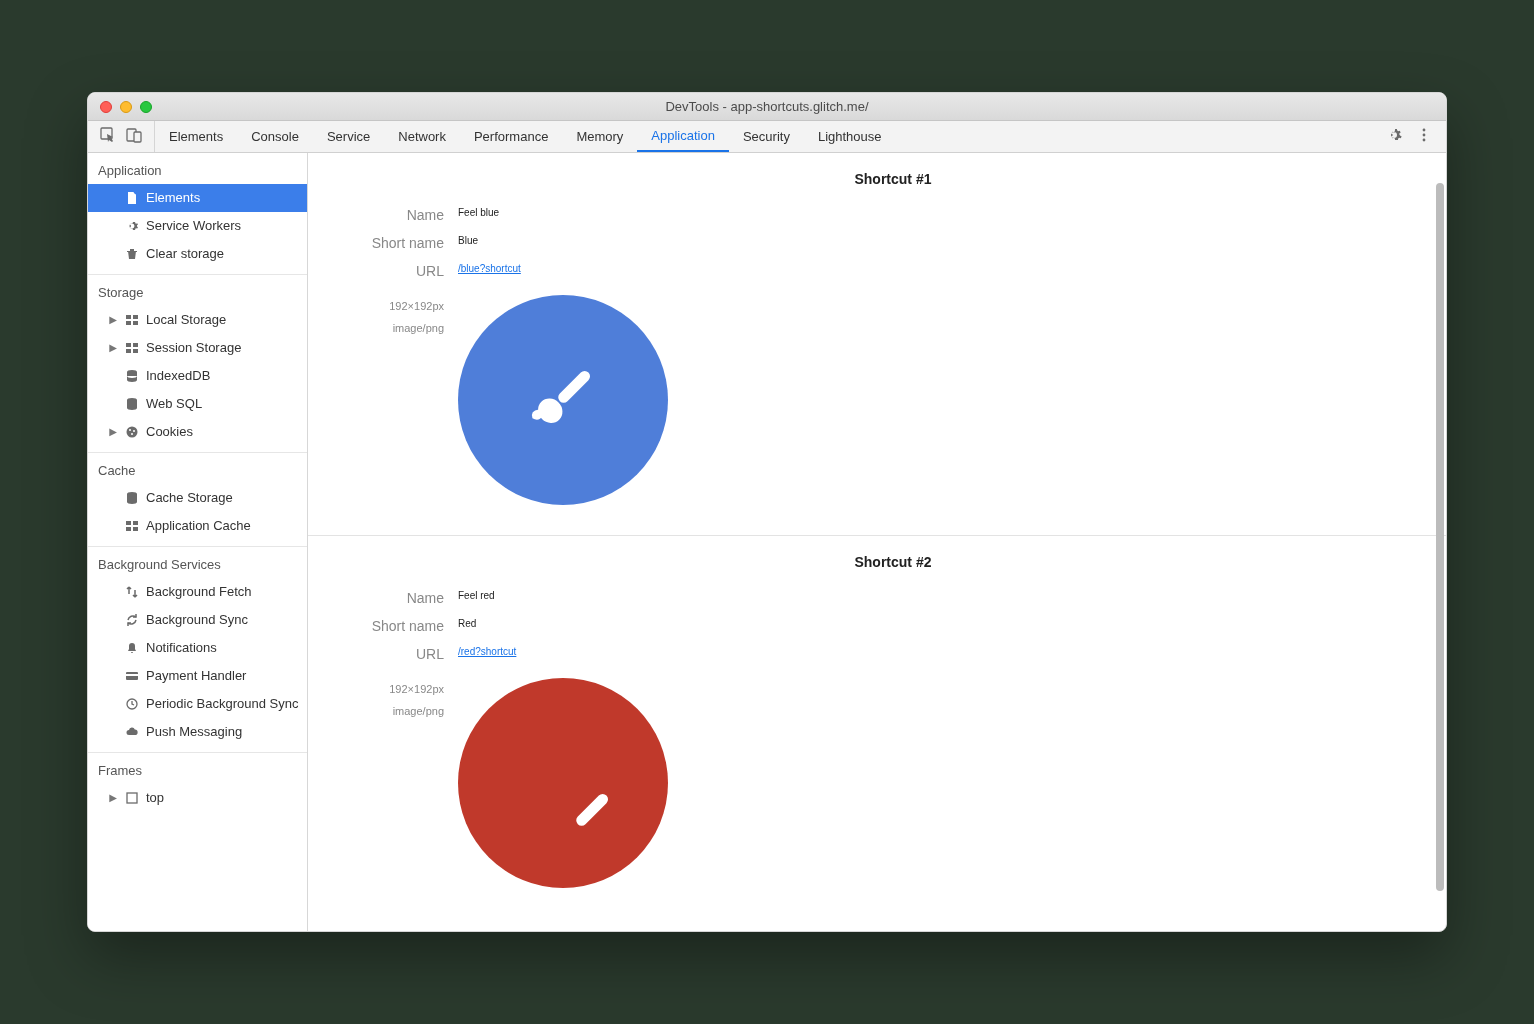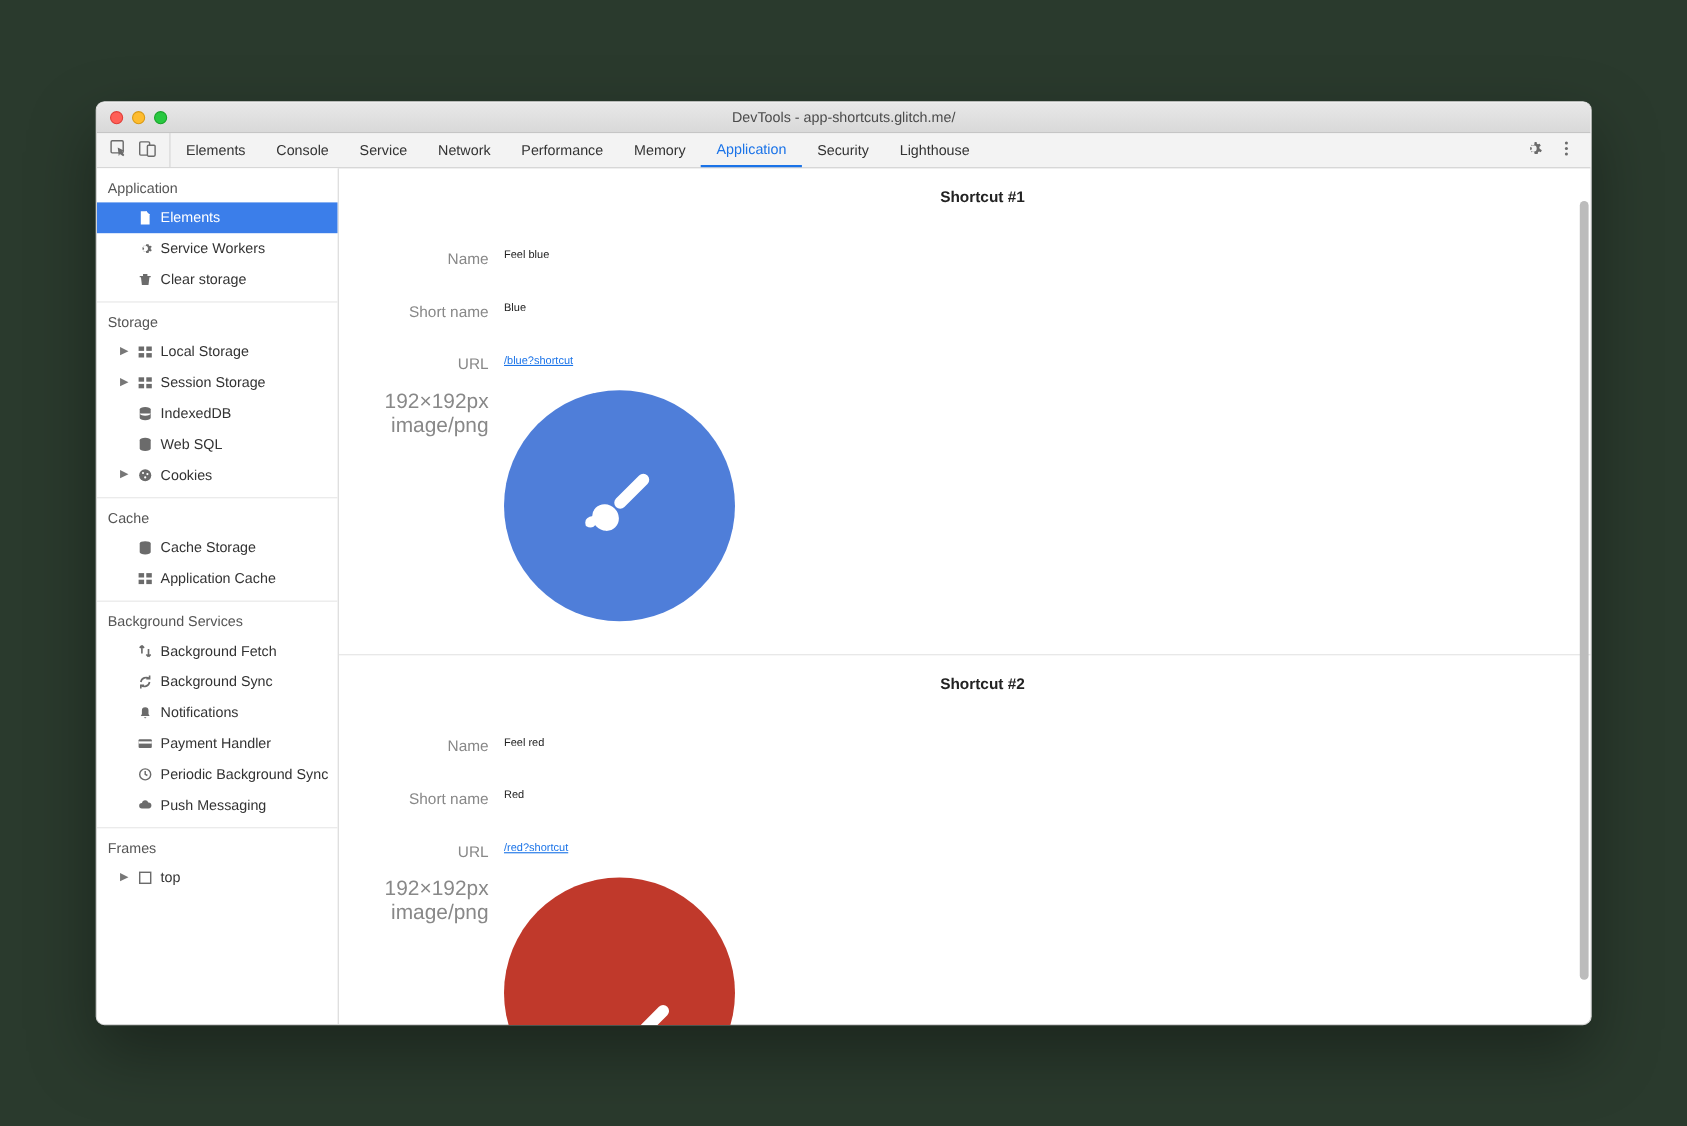--- a/index.html
+++ b/index.html
@@ -76,28 +76,28 @@
   .disc{width:10px;display:inline-flex;justify-content:center;color:#777;font-size:10px;}
   .content{
     flex:1;overflow:auto;position:relative;
   }
   .section-title{
     font-weight:bold;font-size:14px;color:#222;
     padding:18px 0 14px 32px;
     text-align:center;
   }
   .shortcut-block{border-bottom:1px solid #e3e3e3;padding-bottom:30px;}
-  .row{display:flex;align-items:flex-start;padding:6px 0;margin-top:20px;}
+  .row{display:flex;align-items:flex-start;padding:6px 0;}
   .row .label{
     width:150px;text-align:right;color:#888;font-size:14px;padding-right:14px;
   }
   .row .value{font-size:10px;color:#222;}
   .row .value a{color:#1a73e8;text-decoration:underline;}
   .icon-row{display:flex;align-items:flex-start;padding-top:10px;}
-  .icon-meta{width:150px;text-align:right;color:#888;font-size:19px;padding-right:14px;line-height:22px;}
+  .icon-meta{width:150px;text-align:right;color:#888;font-size:11px;padding-right:14px;line-height:22px;}
   .icon-preview{width:210px;height:210px;border-radius:50%;position:relative;display:flex;align-items:center;justify-content:center;}
   .brush svg{width:90px;height:90px;}
   .scroll-indicator{
     position:absolute;right:2px;top:30px;bottom:40px;width:8px;
     background:#bcbcbc;border-radius:4px;
   }
 </style>
 </head>
 <body>
 

